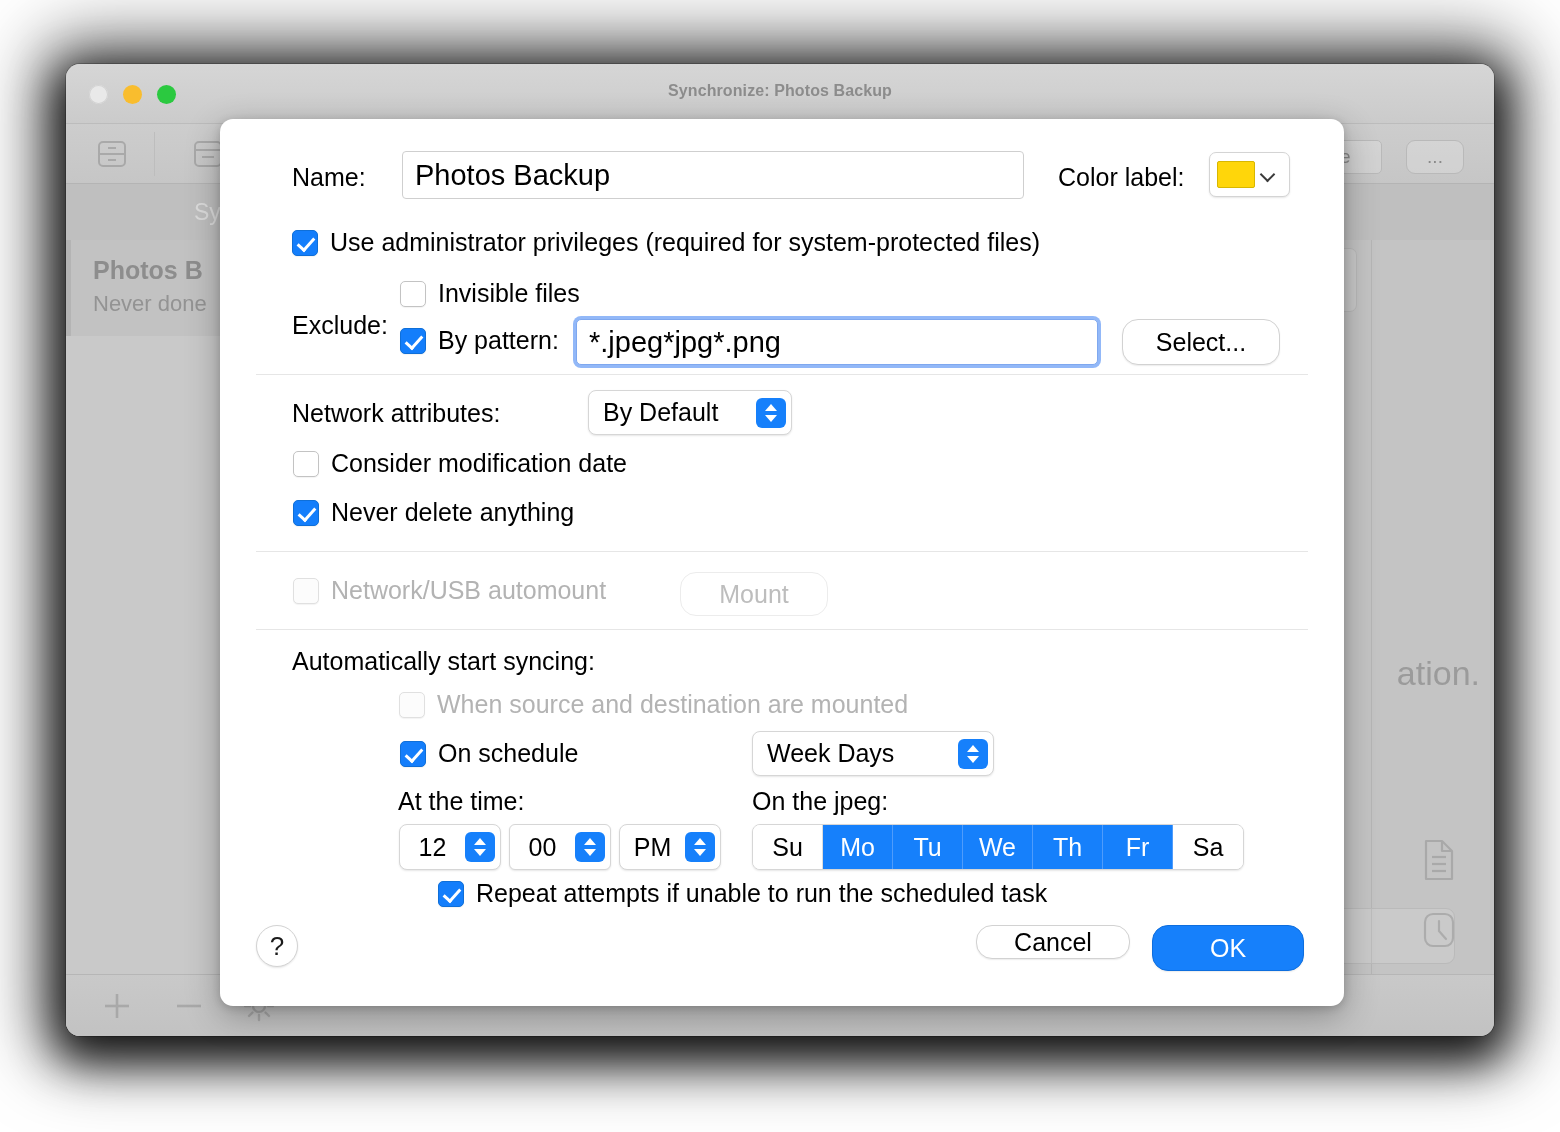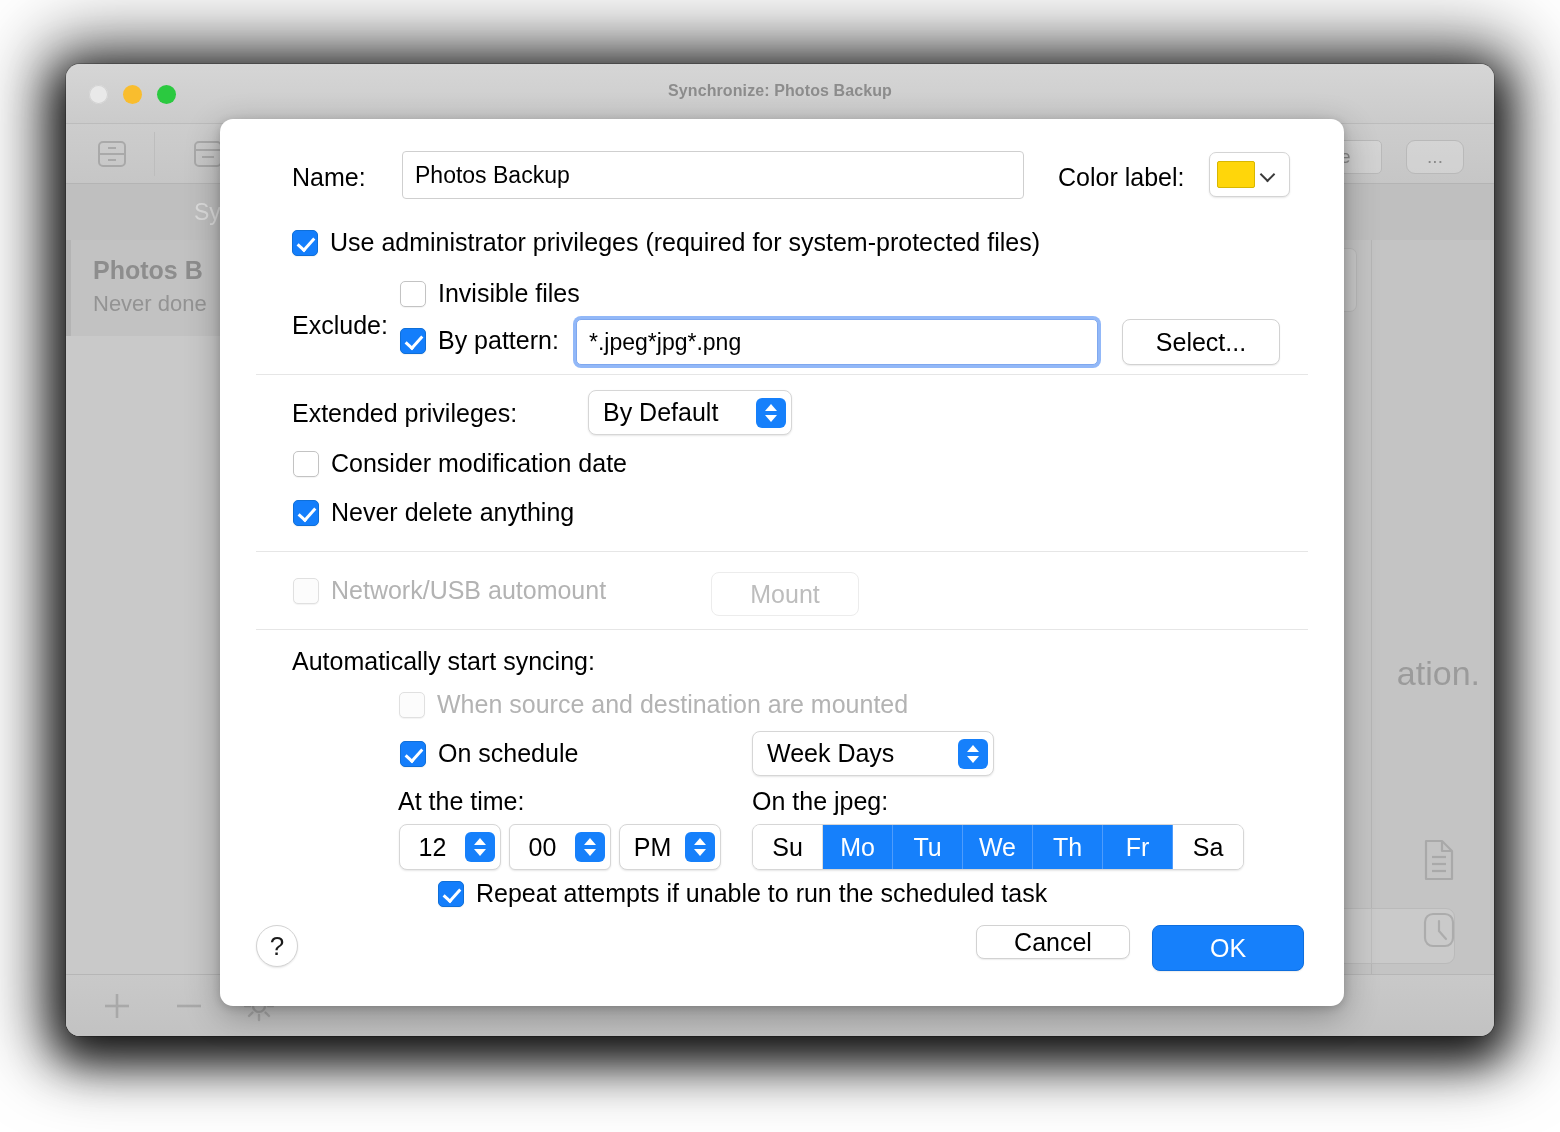--- a/index.html
+++ b/index.html
@@ -227,40 +227,40 @@
     transform: rotate(42deg);
   }
   .cb.off-dim { border-color: #e0e0e0; background:#fcfcfc; }
 
   
   .field {
     position: absolute;
     background: #ffffff;
     border: 1px solid #cfcfcf;
     border-radius: 4px;
-    font-size: 23px;
+    font-size: 29px;
     color: #000;
     padding: 0 12px;
     display: flex;
     align-items: center;
     font-family: "Liberation Sans", sans-serif;
     outline: none;
   }
   .field.focused {
     border: 1px solid #7fa8ef;
     box-shadow: 0 0 0 3px rgba(110,160,245,0.75);
     border-radius: 5px;
   }
 
   
   .btn {
     position: absolute;
     background: #ffffff;
     border: 1px solid #d2d2d2;
-    border-radius: 8px;
+    border-radius: 16px;
     font-size: 25px;
     color: #000;
     display: flex;
     align-items: center;
     justify-content: center;
     box-shadow: 0 1px 1.5px rgba(0,0,0,0.08);
     font-family: "Liberation Sans", sans-serif;
   }
   .btn.primary {
     background: #1680fb;
@@ -520,37 +520,37 @@
       <div class="cb" style="left:180px; top:162px;"></div>
       <div class="lbl abs" style="left:218px; top:160px;">Invisible files</div>
 
       <div class="cb on" style="left:180px; top:209px;"></div>
       <div class="lbl abs" style="left:218px; top:207px;">By pattern:</div>
       <input class="field focused" type="text" style="left: 356px; top: 200px; width: 522px; height: 46px;" value="*.jpeg*jpg*.png">
       <div class="btn" style="left:902px; top:200px; width:158px; height:46px;">Select...</div>
 
       <div class="hr" style="left:36px; top:255px; width:1052px;"></div>
 
-      <div class="lbl abs" style="left:72px; top:280px;">Extended privileges:</div>
+      <div class="lbl abs" style="left:72px; top:280px;">Network attributes:</div>
       <div class="popup" style="left:368px; top:271px; width:204px; height:45px;">
         <div class="ptext">By Default</div>
         <div class="stepper"></div>
       </div>
 
       <div class="cb" style="left:73px; top:332px;"></div>
       <div class="lbl abs" style="left:111px; top:330px;">Consider modification date</div>
 
       <div class="cb on" style="left:73px; top:381px;"></div>
       <div class="lbl abs" style="left:111px; top:379px;">Never delete anything</div>
 
       <div class="hr" style="left:36px; top:432px; width:1052px;"></div>
 
       <div class="cb off-dim" style="left:73px; top:459px;"></div>
       <div class="lbl dim abs" style="left:111px; top:457px;">Network/USB automount</div>
-      <div class="btn disabled" style="left:491px; top:453px; width:148px; height:44px;">Mount</div>
+      <div class="btn disabled" style="left:460px; top:453px; width:148px; height:44px;">Mount</div>
 
       <div class="hr" style="left:36px; top:510px; width:1052px;"></div>
 
       <div class="lbl abs" style="left:72px; top:528px;">Automatically start syncing:</div>
 
       <div class="cb off-dim" style="left:179px; top:573px;"></div>
       <div class="lbl dim abs" style="left:217px; top:571px;">When source and destination are mounted</div>
 
       <div class="cb on" style="left:180px; top:622px;"></div>
       <div class="lbl abs" style="left:218px; top:620px;">On schedule</div>

